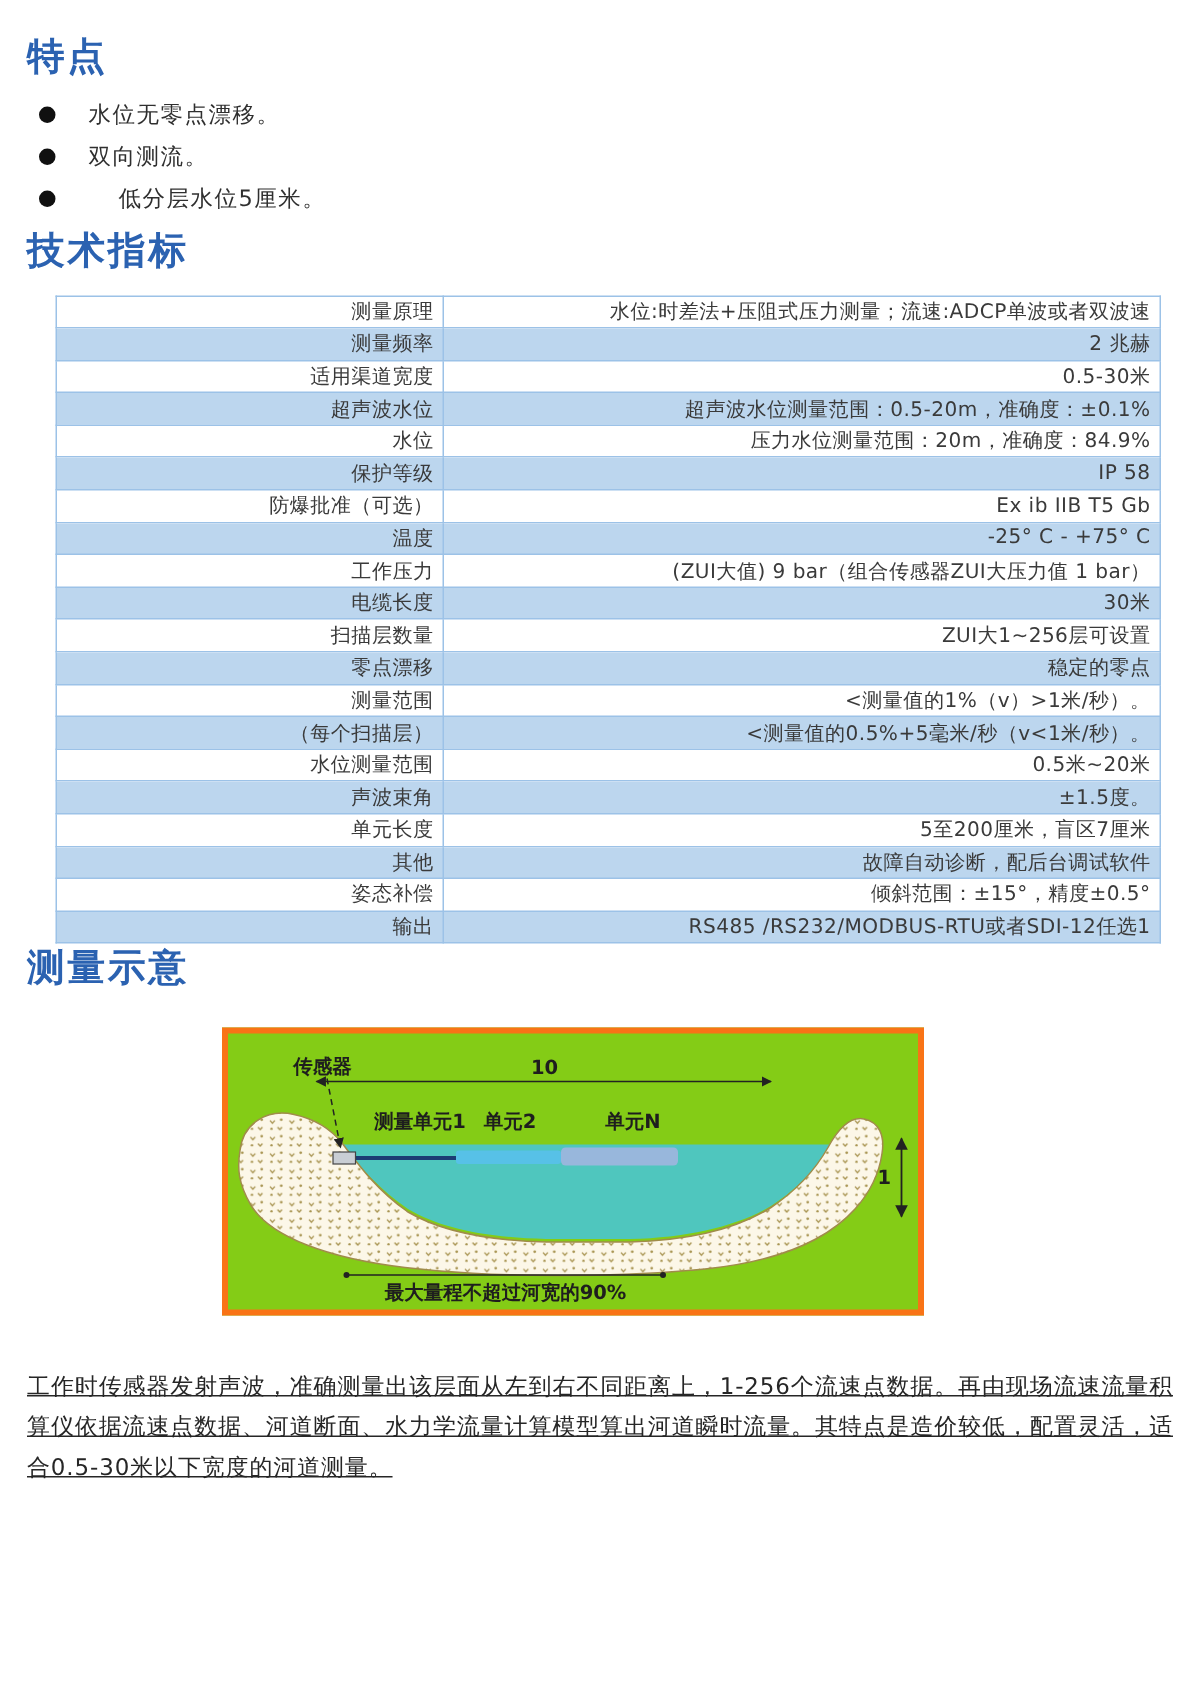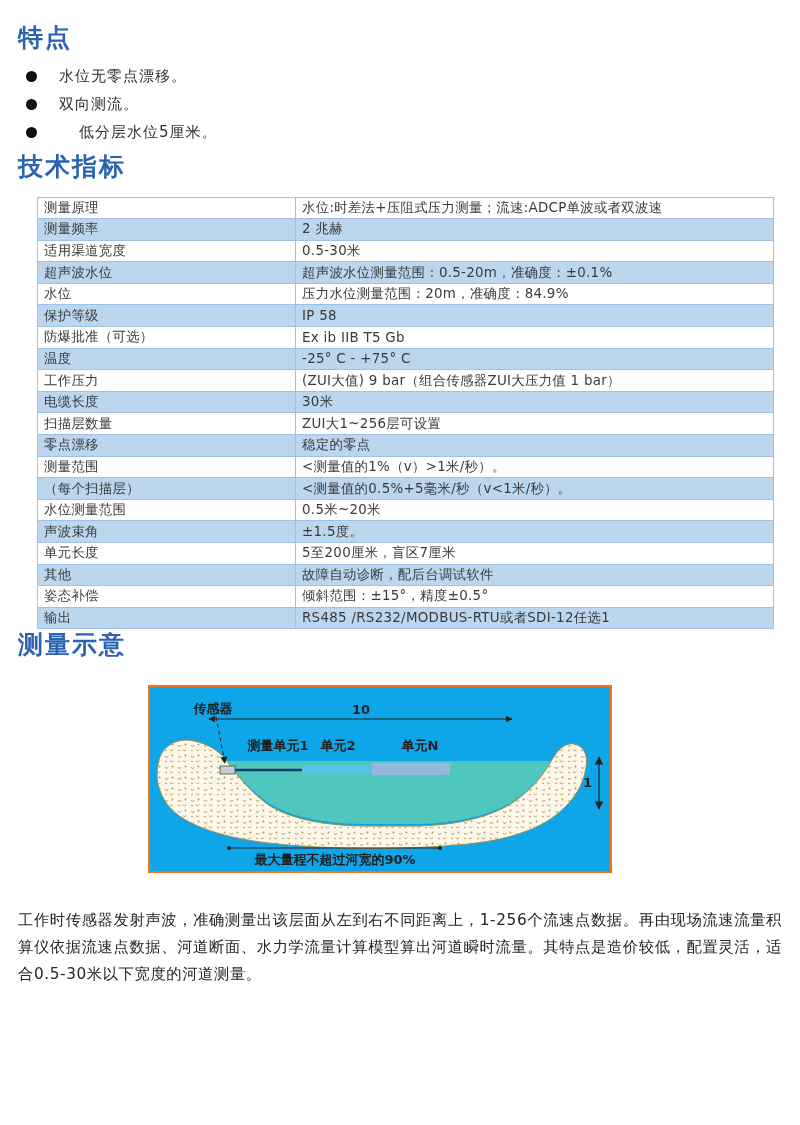--- a/index.html
+++ b/index.html
@@ -43,50 +43,51 @@
     margin:14px 0 0 19px;
     width:737px;
     table-layout:fixed;
   }
   table.specs td{
     border:1px solid #9cc2e7;
     height:20.6px;
     padding:0 6px;
     font-size:13.4px;
     color:#3a3a3a;
-    text-align:left;
+    text-align:right;
     vertical-align:middle;
     letter-spacing:0.3px;
     overflow:hidden;white-space:nowrap;
   }
   table.specs td.col-label{width:245px;}
   table.specs tr:nth-child(even){background:#bcd6ee;}
   table.specs tr:nth-child(odd){background:#ffffff;}
 
   .diagram-wrap{
     margin:24px 0 0 130px;
     width:460px;height:184px;
-    border:2px solid #f97316;
-    background:#0ea5e9;
+    border:4px solid #f97316;
+    background:#84cc16;
     box-sizing:content-box;
   }
   .diagram-wrap svg{display:block;}
   .dg-text{
     font-family:"DejaVu Sans","Liberation Sans",sans-serif;
     font-size:13px;font-weight:bold;fill:#1e1e1e;
   }
 
   p.description{
     margin:34px 0 0 0;
     width:764px;
     font-size:15.3px;
     line-height:1.78;
     color:#262626;
     letter-spacing:0.6px;
     text-align:justify;
+    text-decoration:underline;
   }
 </style>
 </head>
 <body>
 
 <div class="page">
 
   <h1 class="sec-title title-features">特点</h1>
   <ul class="features">
     <li>

